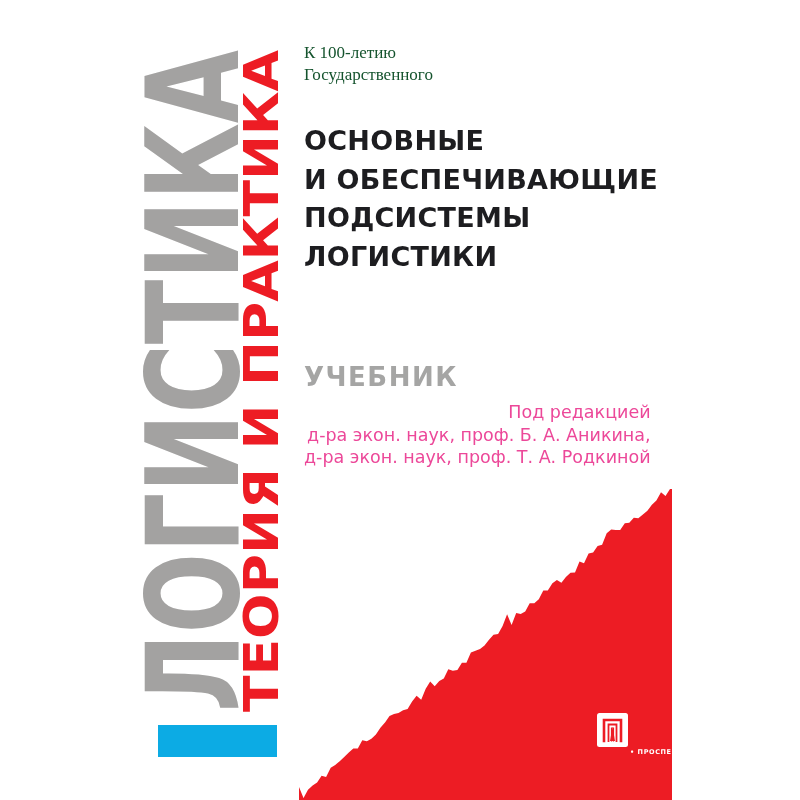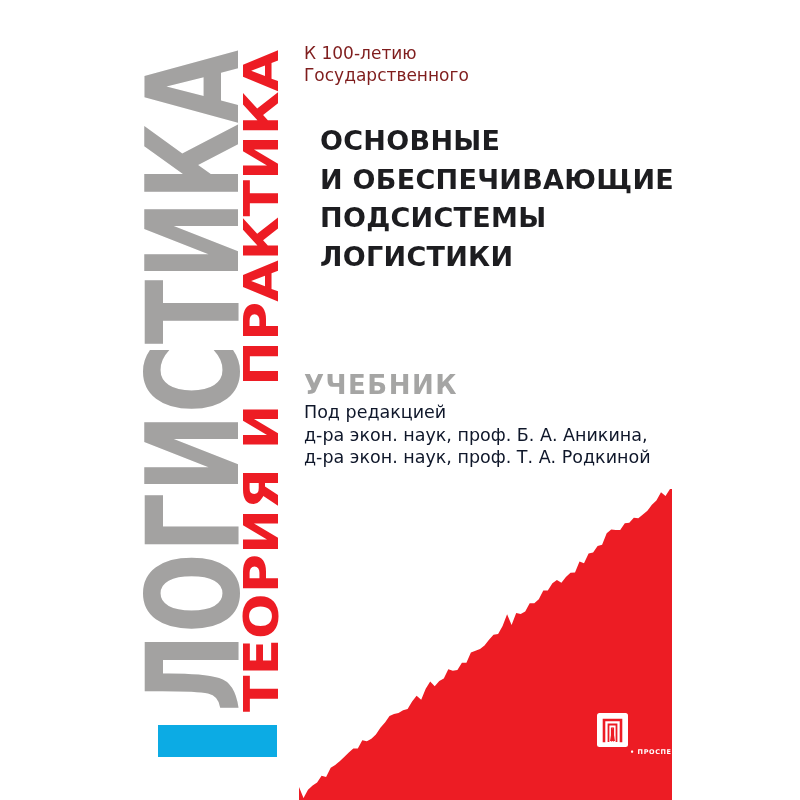--- a/index.html
+++ b/index.html
@@ -11,23 +11,23 @@
   .red-shape-svg{position:absolute;left:295px;top:485px;width:377px;height:315px;}
   
   .blue-bar{position:absolute;left:158px;top:725px;width:119px;height:32px;background:#0cabe4;}
   
   .spine-gray-svg{position:absolute;left:146px;top:50px;width:96px;height:662px;overflow:visible;}
   .spine-red-svg{position:absolute;left:242px;top:50px;width:38px;height:662px;overflow:visible;}
   .spine-text{font-family:"DejaVu Sans","Liberation Sans",sans-serif;font-weight:bold;}
   
   .dedication{position:absolute;left:304px;top:42px;color:#3f3f3e;font-size:17px;line-height:22px;font-weight:500;}
   
-  .main-title{position:absolute;left:320px;top:122px;color:#1d1d20;font-size:27px;line-height:38.7px;font-weight:bold;letter-spacing:0.3px;}
+  .main-title{position:absolute;left:304px;top:122px;color:#1d1d20;font-size:27px;line-height:38.7px;font-weight:bold;letter-spacing:0.3px;}
   
-  .uchebnik{position:absolute;left:304px;top:370px;color:#a5a5a4;font-size:26px;font-weight:bold;letter-spacing:1.5px;}
+  .uchebnik{position:absolute;left:304px;top:362px;color:#a5a5a4;font-size:26px;font-weight:bold;letter-spacing:1.5px;}
   
   .editors{position:absolute;left:304px;top:401px;color:#3f3f3e;font-size:17.5px;line-height:22.6px;}
   .line{margin:0;padding:0;white-space:nowrap;}
   
   .publisher{position:absolute;left:585px;top:713px;width:54px;text-align:center;}
   .publisher-box{display:block;margin:0 auto;}
   .publisher-caption{display:block;margin-top:1px;color:#ffffff;font-size:6.5px;letter-spacing:0.6px;font-weight:bold;white-space:nowrap;}
 </style>
 </head>
 <body>
@@ -41,35 +41,35 @@
   <div class="blue-bar" style="background-color: rgb(12, 171, 228);"></div>
 
   <svg class="spine-gray-svg" viewBox="0 0 96 662" aria-hidden="false">
     <text class="spine-text" transform="rotate(-90)" x="-662" y="92" font-size="128" textLength="662" lengthAdjust="spacingAndGlyphs" fill="#a3a2a1">ЛОГИСТИКА</text>
   </svg>
 
   <svg class="spine-red-svg" viewBox="0 0 38 662" aria-hidden="false">
     <text class="spine-text" transform="rotate(-90)" x="-662" y="36" font-size="48" textLength="662" lengthAdjust="spacingAndGlyphs" fill="#ed1c24">ТЕОРИЯ И ПРАКТИКА</text>
   </svg>
 
-  <div class="dedication" style="color: #7f1d1d;">
+  <div class="dedication" style="color: #14532d; font-family: Liberation Serif, serif;">
     <p class="line">К 100-летию</p>
     <p class="line">Государственного</p>
   </div>
 
   <div class="main-title" style="color: rgb(29, 29, 32);">
     <p class="line">ОСНОВНЫЕ</p>
     <p class="line">И ОБЕСПЕЧИВАЮЩИЕ</p>
     <p class="line">ПОДСИСТЕМЫ</p>
     <p class="line">ЛОГИСТИКИ</p>
   </div>
 
   <div class="uchebnik" style="color: rgb(165, 165, 164);">УЧЕБНИК</div>
 
-  <div class="editors" style="color: #0f172a;">
+  <div class="editors" style="color: #ec4899; text-align: right;">
     <p class="line">Под редакцией</p>
     <p class="line">д-ра экон. наук, проф. Б. А. Аникина,</p>
     <p class="line">д-ра экон. наук, проф. Т. А. Родкиной</p>
   </div>
 
   <div class="publisher">
     <svg class="publisher-box" width="31" height="34" viewBox="0 0 31 34" aria-hidden="true">
       <rect x="0" y="0" width="31" height="34" rx="2.5" fill="#ffffff"></rect>
       <g fill="none" stroke-linecap="square">
         <path d="M7,28 L7,7 L24,7 L24,28" stroke="#ed1c24" stroke-width="2.6"></path>

